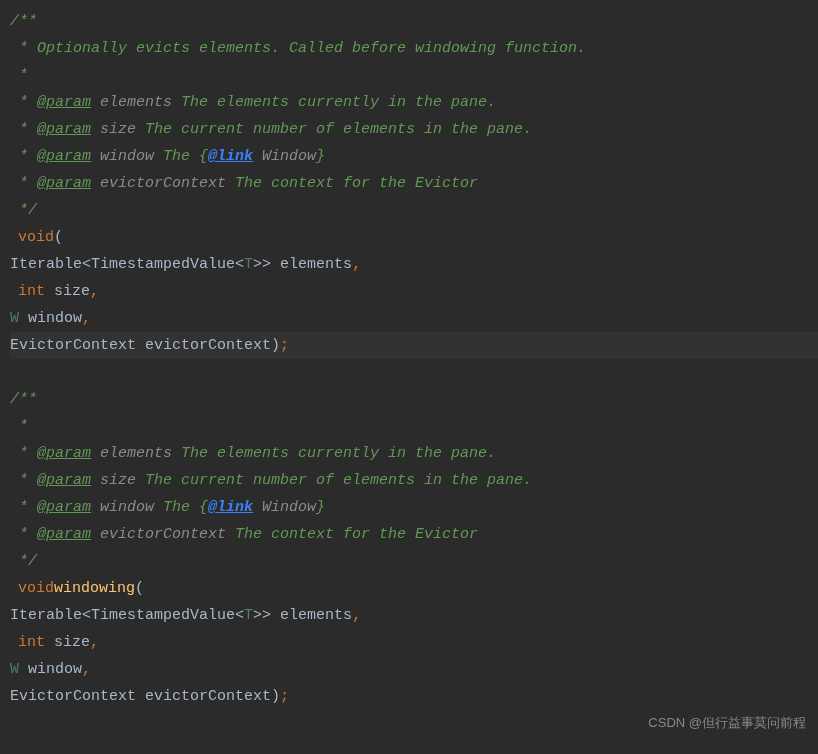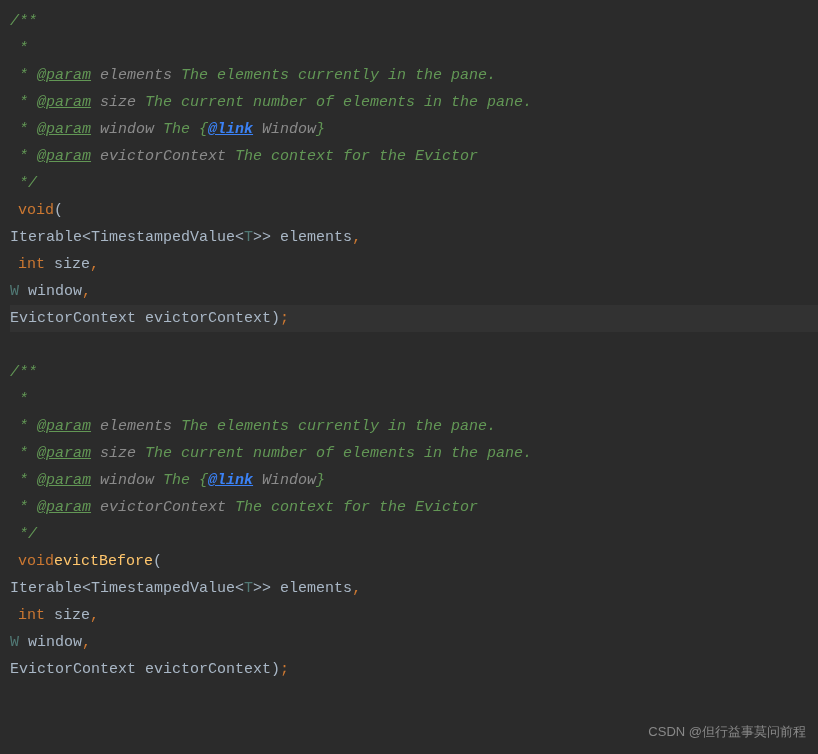--- a/index.html
+++ b/index.html
@@ -67,56 +67,57 @@
       color: #a9b7c6;
     }
     .punct {
       color: #a9b7c6;
     }
     .semicolon {
       color: #cc7832;
     }
     .watermark {
       position: absolute;
-      bottom: 11px;
+      bottom: 20px;
       right: 12px;
       color: #888;
       font-size: 13px;
       font-family: sans-serif;
       font-style: normal;
     }
     .param-comment {
       color: #8a8a8a;
       font-style: italic;
     }
   </style>
 </head>
 <body>
 
 <div class="code-container">
   <div class="line">    <span class="comment">/**</span></div>
+  <div class="line">    <span class="comment"> * Optionally evicts elements. Called before windowing function.</span></div>
   <div class="line">    <span class="comment"> *</span></div>
   <div class="line">    <span class="comment"> * </span><span class="doc-tag">@param</span><span class="param-comment"> elements</span><span class="comment"> The elements currently in the pane.</span></div>
   <div class="line">    <span class="comment"> * </span><span class="doc-tag">@param</span><span class="param-comment"> size</span><span class="comment"> The current number of elements in the pane.</span></div>
   <div class="line">    <span class="comment"> * </span><span class="doc-tag">@param</span><span class="param-comment"> window</span><span class="comment"> The {</span><span class="doc-link">@link</span><span class="doc-link-target"> Window</span><span class="comment">}</span></div>
   <div class="line">    <span class="comment"> * </span><span class="doc-tag">@param</span><span class="param-comment"> evictorContext</span><span class="comment"> The context for the Evictor</span></div>
   <div class="line">    <span class="comment"> */</span></div>
   <div class="line">    <span class="keyword">void</span> <span class="punct">(</span></div>
   <div class="line">            <span class="type-name">Iterable</span><span class="punct">&lt;</span><span class="type-name">TimestampedValue</span><span class="punct">&lt;</span><span class="generic-type">T</span><span class="punct">&gt;&gt;</span><span class="param-name"> elements</span><span class="semicolon">,</span></div>
   <div class="line">            <span class="keyword">int</span><span class="param-name"> size</span><span class="semicolon">,</span></div>
   <div class="line">            <span class="generic-type">W</span><span class="param-name"> window</span><span class="semicolon">,</span></div>
   <div class="line highlighted">            <span class="type-name">EvictorContext</span><span class="param-name"> evictorContext</span><span class="punct">)</span><span class="semicolon">;</span></div>
   <div class="line"> </div>
   <div class="line">    <span class="comment">/**</span></div>
   <div class="line">    <span class="comment"> *</span></div>
   <div class="line">    <span class="comment"> * </span><span class="doc-tag">@param</span><span class="param-comment"> elements</span><span class="comment"> The elements currently in the pane.</span></div>
   <div class="line">    <span class="comment"> * </span><span class="doc-tag">@param</span><span class="param-comment"> size</span><span class="comment"> The current number of elements in the pane.</span></div>
   <div class="line">    <span class="comment"> * </span><span class="doc-tag">@param</span><span class="param-comment"> window</span><span class="comment"> The {</span><span class="doc-link">@link</span><span class="doc-link-target"> Window</span><span class="comment">}</span></div>
   <div class="line">    <span class="comment"> * </span><span class="doc-tag">@param</span><span class="param-comment"> evictorContext</span><span class="comment"> The context for the Evictor</span></div>
   <div class="line">    <span class="comment"> */</span></div>
-  <div class="line">    <span class="keyword">void</span> <span class="method-name">evictBefore</span><span class="punct">(</span></div>
+  <div class="line">    <span class="keyword">void</span> <span class="method-name">windowing</span><span class="punct">(</span></div>
   <div class="line">            <span class="type-name">Iterable</span><span class="punct">&lt;</span><span class="type-name">TimestampedValue</span><span class="punct">&lt;</span><span class="generic-type">T</span><span class="punct">&gt;&gt;</span><span class="param-name"> elements</span><span class="semicolon">,</span></div>
   <div class="line">            <span class="keyword">int</span><span class="param-name"> size</span><span class="semicolon">,</span></div>
   <div class="line">            <span class="generic-type">W</span><span class="param-name"> window</span><span class="semicolon">,</span></div>
   <div class="line">            <span class="type-name">EvictorContext</span><span class="param-name"> evictorContext</span><span class="punct">)</span><span class="semicolon">;</span></div>
 </div>
 
 <div class="watermark">CSDN @但行益事莫问前程</div>
 
 </body></html>

